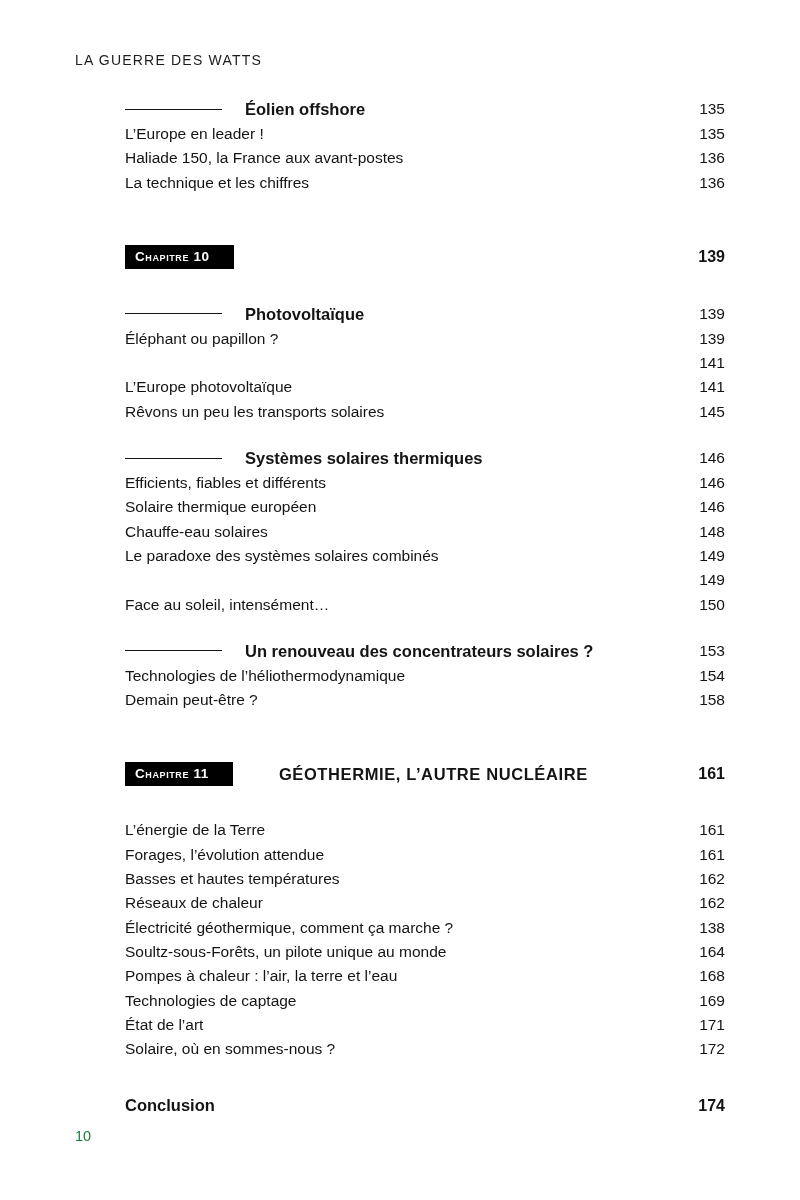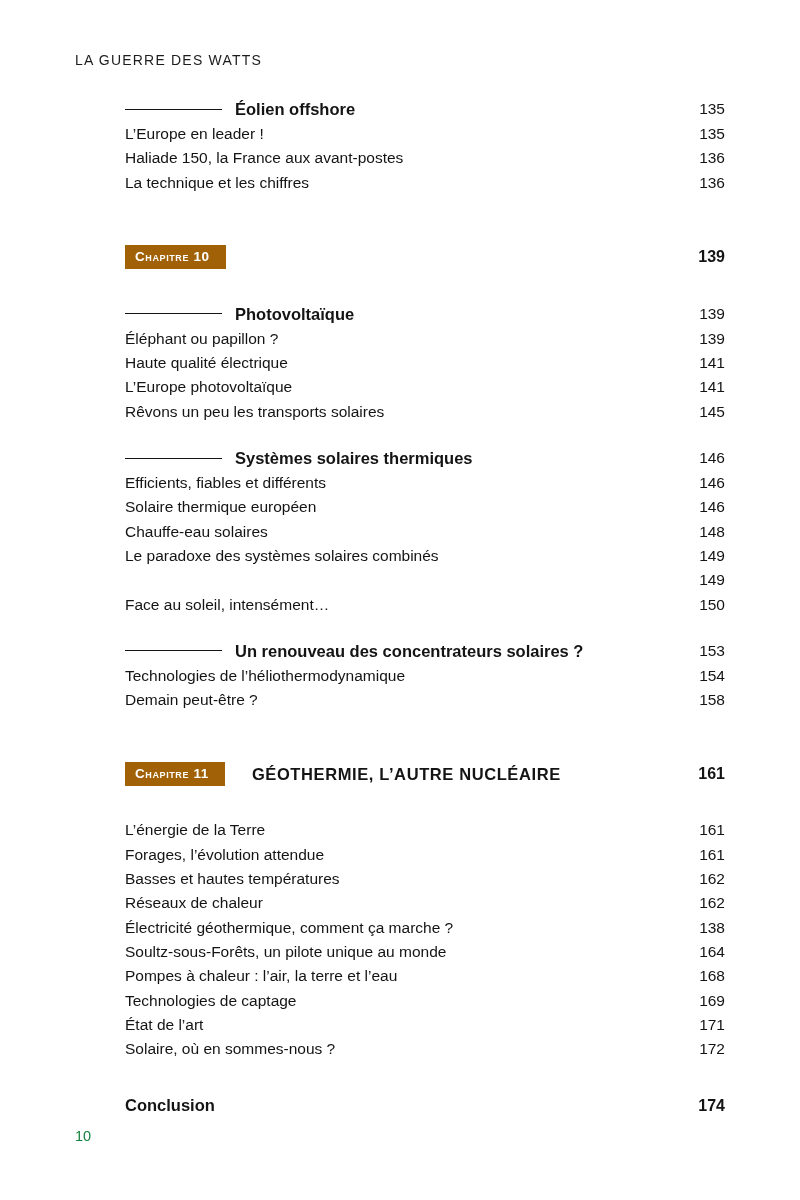--- a/index.html
+++ b/index.html
@@ -19,45 +19,46 @@
     position:absolute;left:75px;top:1128px;
     font-size:14.5px;color:#15803d;
   }
   .toc{
     position:absolute;left:125px;top:96px;width:600px;
   }
   .row{
     display:flex;align-items:baseline;
     line-height:24.3px;
     font-size:15.5px;
+    gap:10px;
   }
   .row .page{margin-left:auto;padding-left:12px;white-space:nowrap;}
   
   .row.item .title{font-weight:400;}
   
   .row.section{margin-top:21px;align-items:center;line-height:26px;}
   .row.section:first-child{margin-top:0;}
   .row.section .rule{
     width:97px;height:0;border-top:1.3px solid #141414;
     margin-right:13px;flex:0 0 auto;
   }
   .row.section .title{font-weight:700;font-size:16.5px;}
   .row.section .page{font-weight:400;}
   
   .row.chapter{
     margin-top:50px;margin-bottom:32px;
     align-items:center;line-height:normal;
   }
   .row.chapter .badge{
-    background:#a16207;color:#ffffff;
+    background:#000000;color:#ffffff;
     font-variant:small-caps;
     font-size:13.5px;font-weight:700;
     letter-spacing:0.6px;
-    padding:4px 16px 5px 10px;
-    margin-right:27px;
+    padding:4px 24px 5px 10px;
+    margin-right:36px;
     flex:0 0 auto;
   }
   .row.chapter .title{
     font-weight:700;font-size:16.5px;letter-spacing:0.6px;
   }
   .row.chapter .page{font-weight:700;font-size:16px;}
   
   .row.conclusion{margin-top:32px;}
   .row.conclusion .title{font-weight:700;font-size:16.5px;}
   .row.conclusion .page{font-weight:700;font-size:16px;}
@@ -92,21 +93,20 @@
     <div class="row section">
       <span class="rule"></span>
       <span class="title">Photovoltaïque</span>
       <span class="page">139</span>
     </div>
     <div class="row item">
       <span class="title">Éléphant ou papillon ?</span>
       <span class="page">139</span>
     </div>
     <div class="row item">
-      <span class="title">Haute qualité électrique</span>
       <span class="page">141</span>
     </div>
     <div class="row item">
       <span class="title">L’Europe photovoltaïque</span>
       <span class="page">141</span>
     </div>
     <div class="row item">
       <span class="title">Rêvons un peu les transports solaires</span>
       <span class="page">145</span>
     </div>

